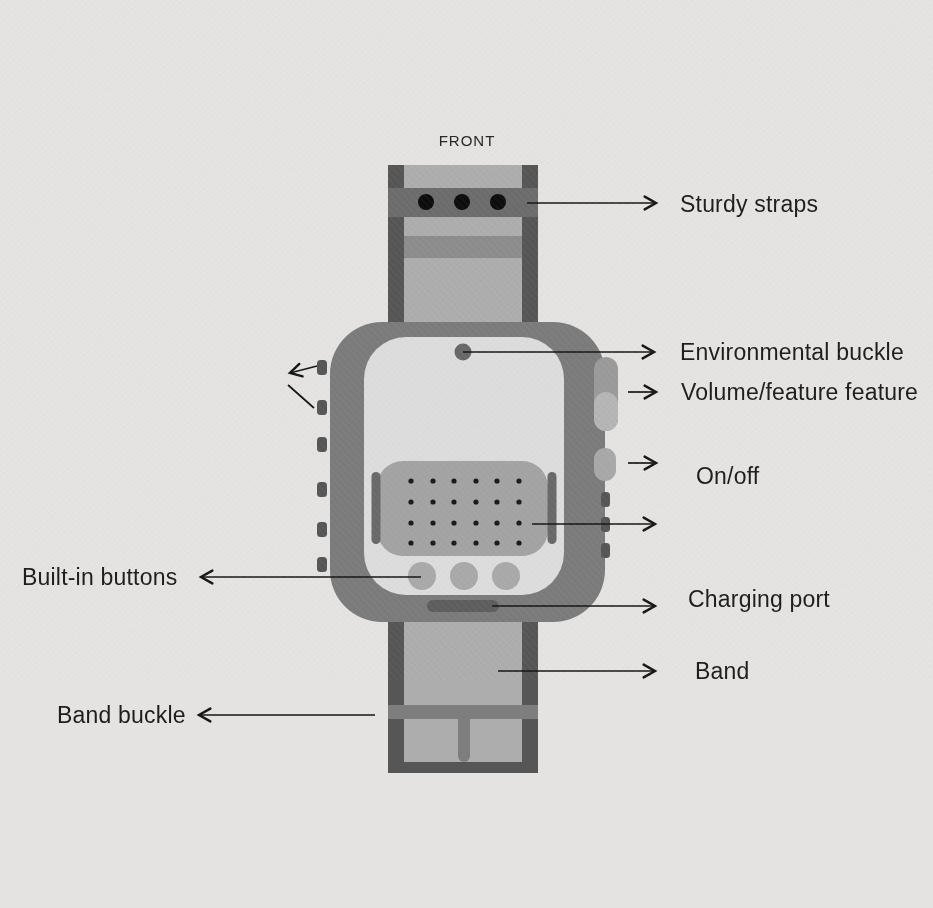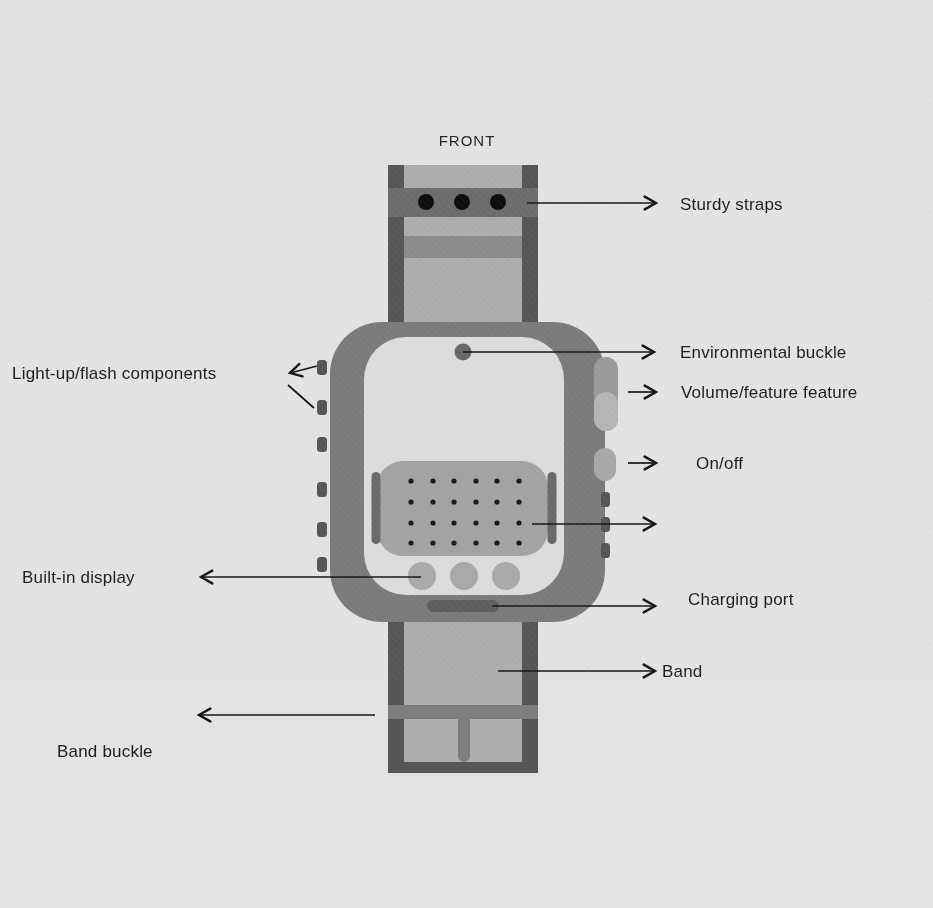--- a/index.html
+++ b/index.html
@@ -18,21 +18,21 @@
   .stage{position:relative;width:933px;height:680px;background:var(--c-bg);}
   .stage::after{ 
     content:"";position:absolute;inset:0;pointer-events:none;opacity:.5;
     background-image:
       repeating-linear-gradient(47deg, rgba(255,255,255,.05) 0 2px, rgba(0,0,0,0) 2px 5px),
       repeating-linear-gradient(-43deg, rgba(0,0,0,.022) 0 1px, rgba(0,0,0,0) 1px 4px);
   }
   svg.diagram{position:absolute;left:0;top:0;}
   .lbl{
     position:absolute;transform:translateY(-50%);
-    font-size:17px;line-height:1;color:var(--c-text);white-space:nowrap;
+    font-size:23px;line-height:1;color:var(--c-text);white-space:nowrap;
     letter-spacing:.2px;
   }
   .view-lbl{
     position:absolute;transform:translate(-50%,-50%);
     font-size:15px;font-weight:500;letter-spacing:1px;color:#262626;white-space:nowrap;
   }
   .leader{stroke:var(--c-line);stroke-width:1.7;fill:none;}
 </style>
 </head>
 <body>
@@ -146,19 +146,18 @@
       <path class="leader" marker-end="url(#ah)" d="M317 366 L290 373"></path>
       <path class="leader" d="M288 385 L314 408"></path>
     </g>
   </svg>
 
   <span class="view-lbl" style="left:467px;top:140px">FRONT</span>
 
   <span class="lbl" style="left:680px;top:204px">Sturdy straps</span>
   <span class="lbl" style="left:680px;top:352px">Environmental buckle</span>
   <span class="lbl" style="left:681px;top:392px">Volume/feature feature</span>
-  <span class="lbl" style="left:696px;top:463px">On/off</span>
+  <span class="lbl" style="left:696px;top:476px">On/off</span>
   <span class="lbl" style="left:688px;top:599px">Charging port</span>
-  <span class="lbl" style="left:662px;top:671px">Band</span>
-  <span class="lbl" style="left:12px;top:373px">Light-up/flash components</span>
-  <span class="lbl" style="left:22px;top:577px">Built-in display</span>
-  <span class="lbl" style="left:57px;top:751px">Band buckle</span>
+  <span class="lbl" style="left:695px;top:671px">Band</span>
+  <span class="lbl" style="left:22px;top:577px">Built-in buttons</span>
+  <span class="lbl" style="left:57px;top:715px">Band buckle</span>
 </div>
 
 </body></html>

